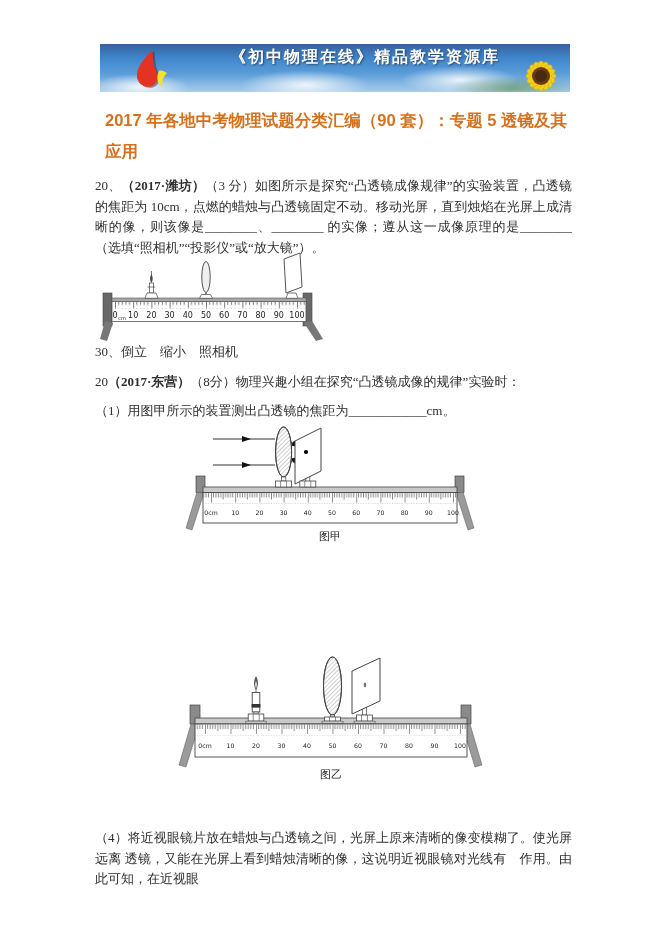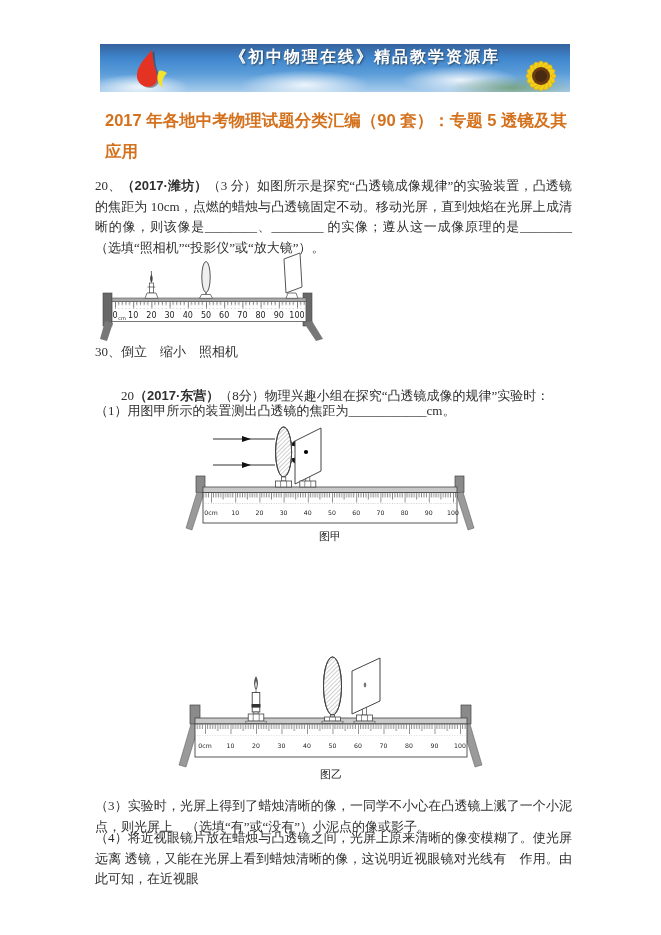--- a/index.html
+++ b/index.html
@@ -23,24 +23,24 @@
   .banner-url{position:absolute;left:100px;top:25px;width:330px;text-align:center;
               color:#ff2a2a;font-weight:bold;font-size:13px;letter-spacing:1px;
               font-family:"DejaVu Sans Mono",monospace;text-shadow:0 1px 1px rgba(255,255,255,.25);}
   
   .doc-title{position:absolute;left:93px;top:94px;width:478px;
              color:#d4711d;font-size:16.5px;font-weight:bold;line-height:31px;
              font-family:"Liberation Sans",sans-serif;margin-left:12px;}
   
   .para{position:absolute;left:95px;width:477px;font-size:13px;line-height:20.5px;
         text-align:justify;color:#2f2f2f;}
-  .para b{font-family:Liberation Sans, sans-serif;}
+  .para b{font-family:Liberation Serif, serif;}
   #q1{top:163px;}
   #ans{top:329px;text-align:left;}
-  #q2h{top:373px;margin-left:26px;}
+  #q2h{top:359px;}
   #s1{top:388px;}
   #s2{top:553px;}
   #s3{top:783px;}
   #s4{top:819px;margin-top:9px;}
   
   .fig{position:absolute;}
   #fig1{left:100px;top:249px;}
   #figjia{left:185px;top:417px;}
   #figyi{left:178px;top:647px;}
   svg text{font-family:"DejaVu Sans",sans-serif;fill:#222;}
@@ -263,17 +263,16 @@
       <polygon points="174,24 202,11 202,54 174,67" fill="#fff" stroke="#444" stroke-width="1"></polygon>
       <ellipse cx="187" cy="38" rx="1.3" ry="2.4" fill="#777"></ellipse>
       <rect x="178.5" y="68" width="16" height="6" fill="#fff" stroke="#444" stroke-width="0.8"></rect>
       <line x1="183.5" y1="68" x2="183.5" y2="74" stroke="#444" stroke-width="0.6"></line>
       <line x1="189.5" y1="68" x2="189.5" y2="74" stroke="#444" stroke-width="0.6"></line>
       <rect x="176" y="74.2" width="21" height="1.8" fill="#fff" stroke="#444" stroke-width="0.6"></rect>
     </g>
     <text x="153" y="131" font-size="11" text-anchor="middle" fill="#333">图乙</text>
   </svg>
 
-  <p class="para" id="s3">（3）实验时，光屏上得到了蜡烛清晰的像，一同学不小心在凸透镜上溅了一个小泥点，则光屏上　（选填“有”或“没有”）小泥点的像或影子。</p>
 
   <p class="para" id="s4">（4）将近视眼镜片放在蜡烛与凸透镜之间，光屏上原来清晰的像变模糊了。使光屏远离 透镜，又能在光屏上看到蜡烛清晰的像，这说明近视眼镜对光线有　作用。由此可知，在近视眼</p>
 
 </div>
 
 </body></html>

